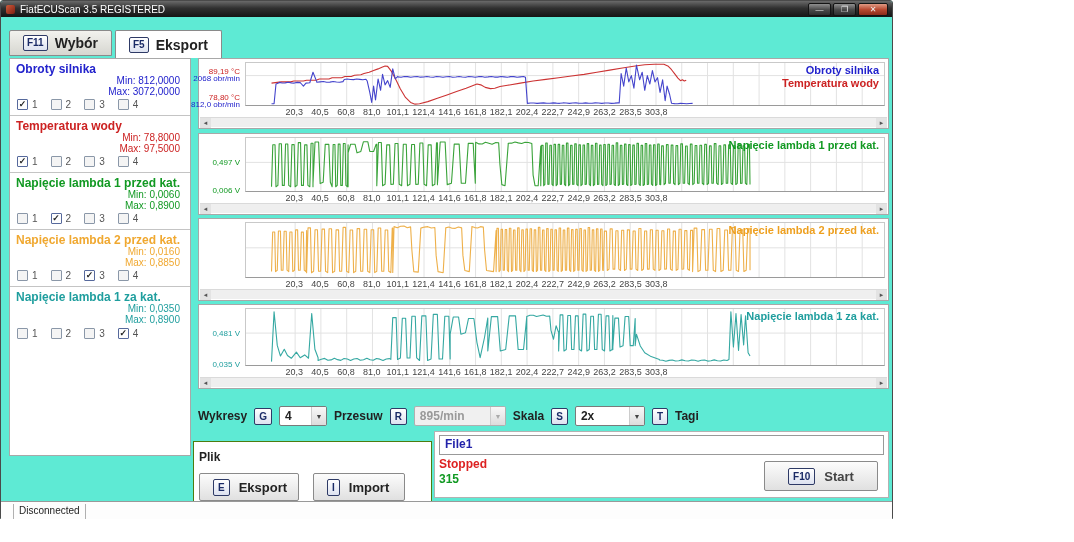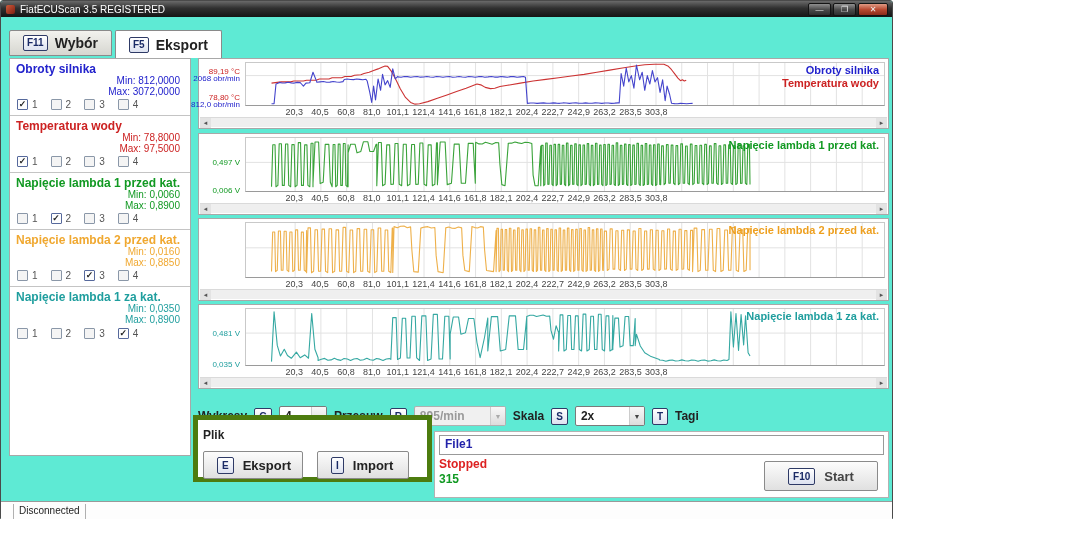--- a/index.html
+++ b/index.html
@@ -41,21 +41,21 @@
 .xtick{position:absolute;transform:translateX(-50%);top:1px;white-space:nowrap}
 .hscroll{position:absolute;left:1px;right:1px;bottom:1px;height:10px;background:#efefef;border-top:1px solid #dadada;display:flex;justify-content:space-between;align-items:center}
 .scroll-arrow{width:11px;height:10px;background:#e3e3e3;color:#555;font-size:7px;line-height:10px;text-align:center}
 .controlsrow{position:absolute;left:197px;top:402px;width:691px;height:26px;display:flex;align-items:center;gap:7px;font-size:12px;font-weight:bold}
 .kb{display:inline-block;border:1px solid #2e3a66;background:linear-gradient(#ffffff,#dde2f0);color:#1a2a66;font-weight:bold;font-size:10px;padding:2px 4px;border-radius:2px;line-height:11px}
 .select{height:20px;border:1px solid #7a7a7a;background:#fff;display:flex;align-items:center;font-size:12px;font-weight:bold;padding-left:5px;border-radius:2px;overflow:hidden}
 .select .arrow{margin-left:auto;width:15px;height:100%;display:flex;align-items:center;justify-content:center;color:#444;font-size:7px;border-left:1px solid #ccc;background:linear-gradient(#f8f8f8,#dcdcdc)}
 .select.disabled{background:#f0f0f0;color:#999;border-color:#b0b0b0}
 .select.disabled .arrow{color:#aaa}
 .w-count{width:48px}.w-przesuw{width:92px}.w-skala{width:70px}.w-plik{width:170px;font-size:12px}
-.filegroup{position:absolute;left:192px;top:414px;width:239px;height:67px;border:5px solid #4d7c0f;padding:3px 5px;background:#fff}
+.filegroup{position:absolute;left:192px;top:440px;width:239px;height:67px;border:1px solid #4d7c0f;padding:3px 5px;background:#fff}
 .plikrow{display:flex;align-items:center;height:23px}
 .grouplabel{font-weight:bold;font-size:12px;width:58px}
 .btnrow{display:flex;gap:14px;margin-top:5px}
 .btn{height:28px;border:1px solid #8a8a8a;background:linear-gradient(#fcfcfc,#e0e0e0);display:flex;align-items:center;gap:9px;padding:0 13px;font-weight:bold;font-size:13px;border-radius:2px;color:#222}
 .btn.eksport{width:100px}.btn.import{width:92px}
 .rungroup{position:absolute;left:433px;top:430px;width:455px;height:67px;border:1px solid #b2b2b2;padding:3px 4px;background:#fff}
 .filefield{height:20px;border:1px solid #999;font-weight:bold;font-size:12px;color:#2222aa;padding:1px 5px;background:#fff}
 .runrow{display:flex;justify-content:space-between;align-items:flex-start;margin-top:2px}
 .statusstack{font-size:12px;font-weight:bold;line-height:15px}
 .startbtn{width:114px;height:30px;margin:4px 6px 0 0;justify-content:center;color:#444}

